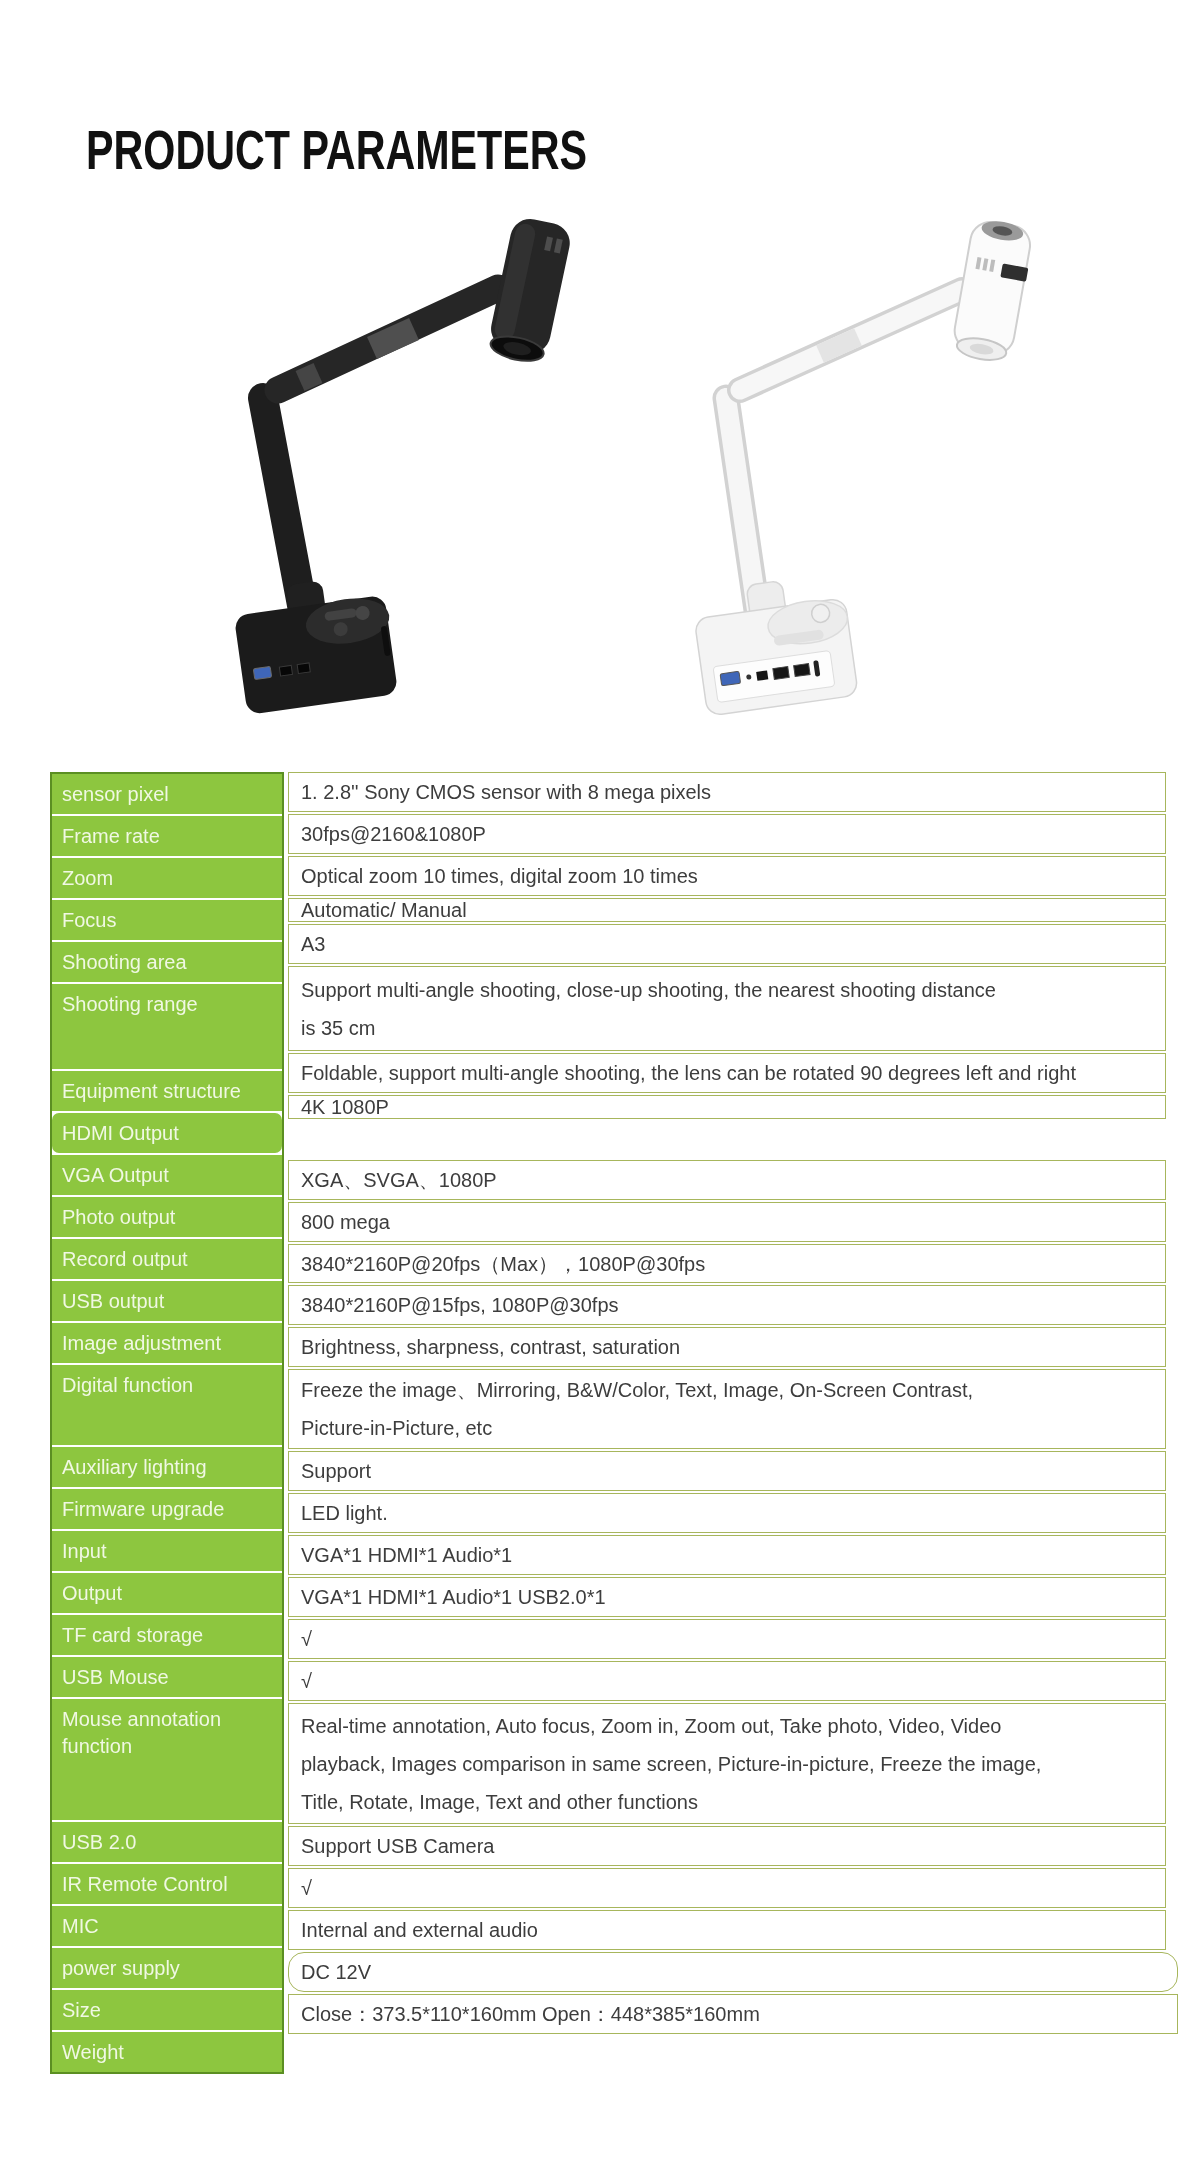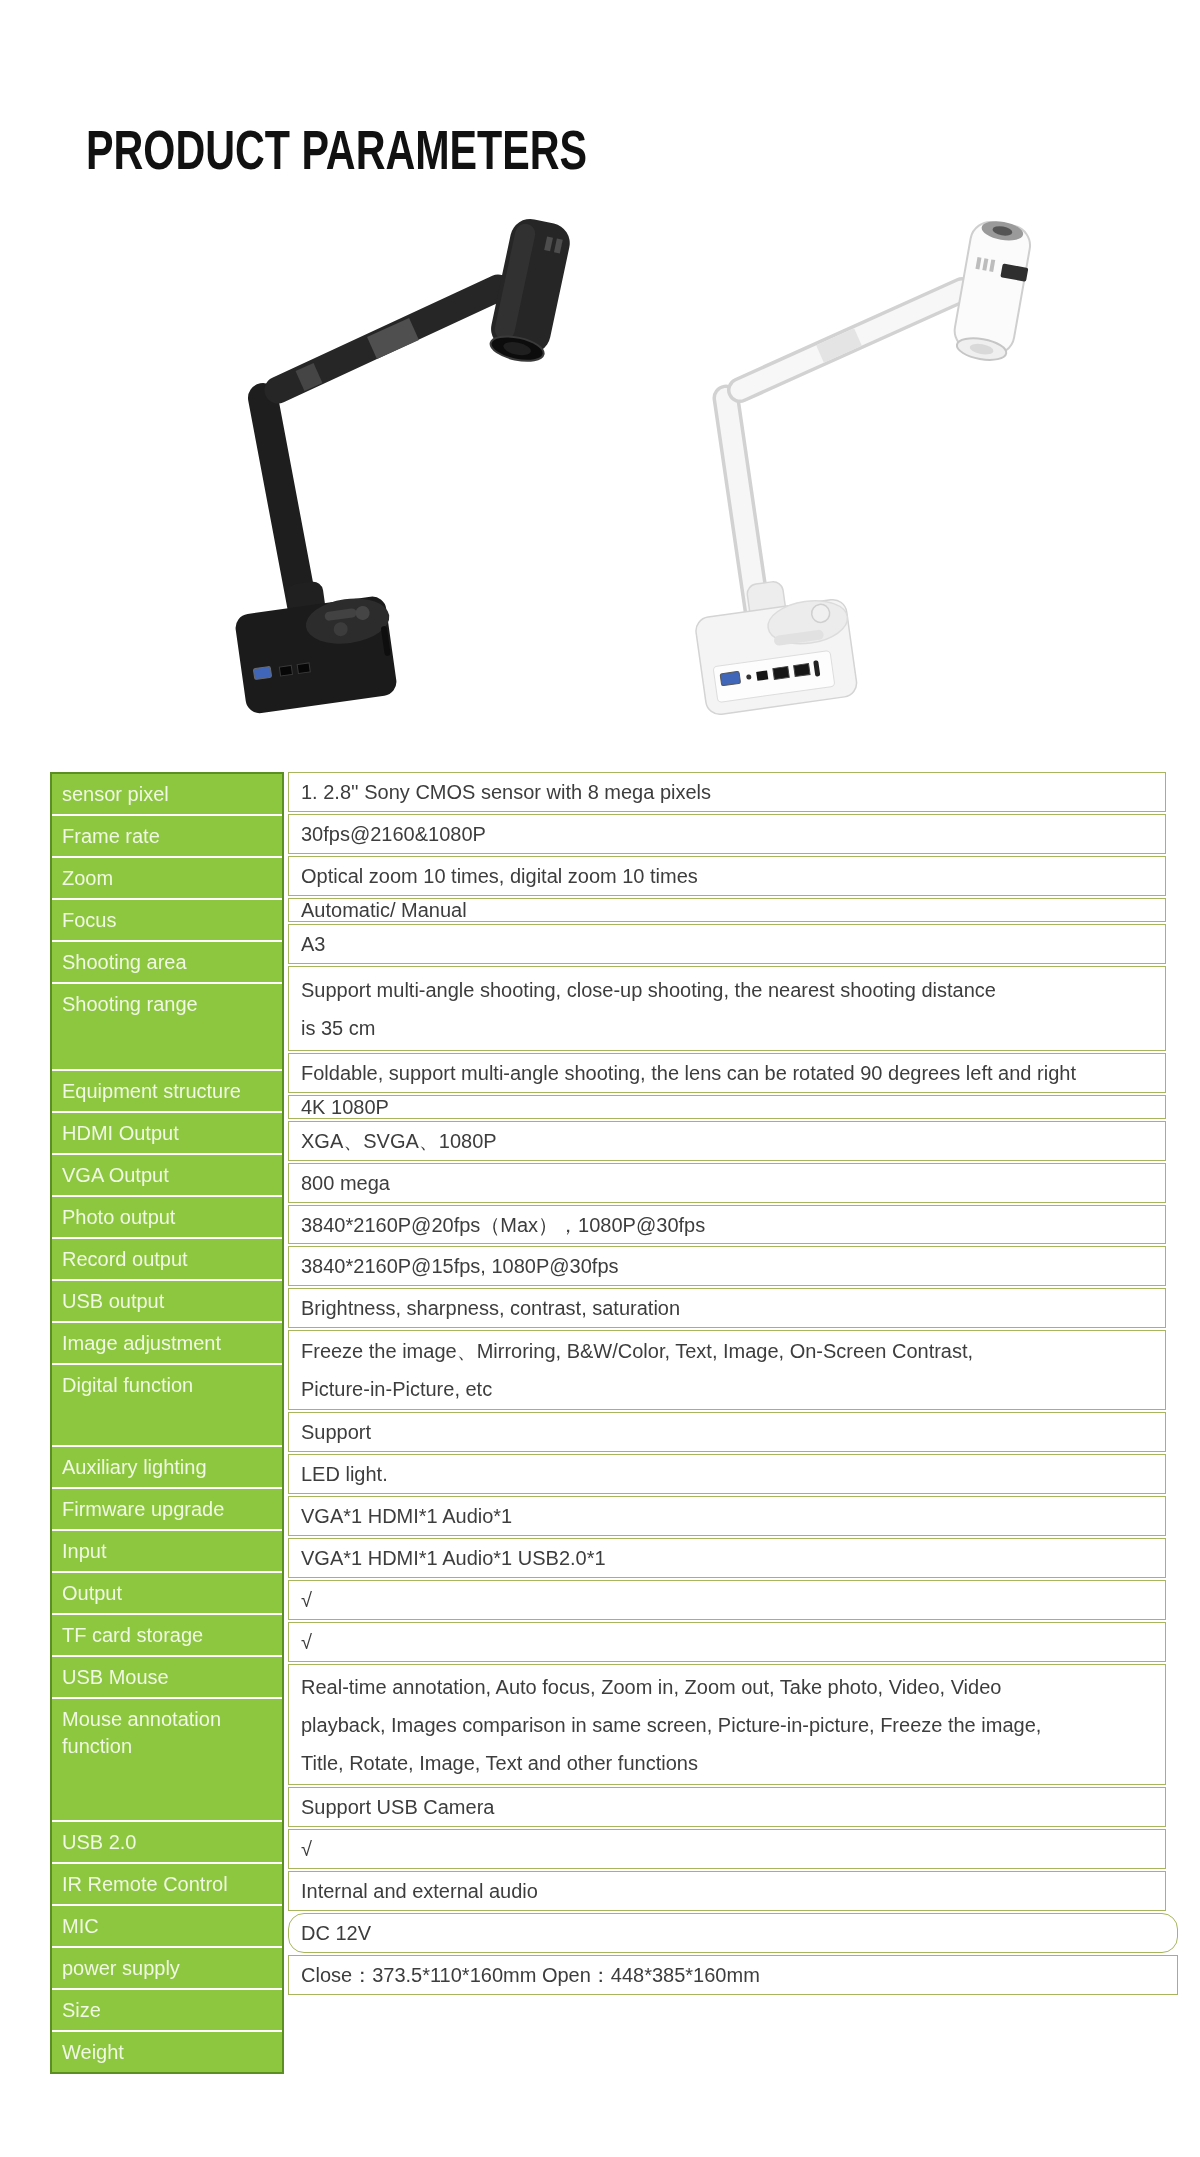--- a/index.html
+++ b/index.html
@@ -120,21 +120,21 @@
 
   <div class="spec">
     <div class="labels" id="labels-col">
         <div class="lcell" style="height: 40px;"><span>sensor pixel</span></div>
         <div class="lcell" style="height: 40px;"><span>Frame rate</span></div>
         <div class="lcell" style="height: 40px;"><span>Zoom</span></div>
         <div class="lcell" style="height: 40px;"><span>Focus</span></div>
         <div class="lcell" style="height: 40px;"><span>Shooting area</span></div>
         <div class="lcell" style="height: 85px;"><span>Shooting range</span></div>
         <div class="lcell" style="height: 40px;"><span>Equipment structure</span></div>
-        <div class="lcell" style="height: 40px;"><span>HDMI Output</span></div>
+        <div class="lcell" style="height: 40px; border-radius: 7px;"><span>HDMI Output</span></div>
         <div class="lcell" style="height: 40px;"><span>VGA Output</span></div>
         <div class="lcell" style="height: 40px;"><span>Photo output</span></div>
         <div class="lcell" style="height: 40px;"><span>Record output</span></div>
         <div class="lcell" style="height: 40px;"><span>USB output</span></div>
         <div class="lcell" style="height: 40px;"><span>Image adjustment</span></div>
         <div class="lcell" style="height: 80px;"><span>Digital function</span></div>
         <div class="lcell" style="height: 40px;"><span>Auxiliary lighting</span></div>
         <div class="lcell" style="height: 40px;"><span>Firmware upgrade</span></div>
         <div class="lcell" style="height: 40px;"><span>Input</span></div>
         <div class="lcell" style="height: 40px;"><span>Output</span></div>
@@ -167,21 +167,21 @@
         <div class="vcell" style="height: 85px;">
           <div class="vline">Support multi-angle shooting, close-up shooting, the nearest shooting distance</div>
           <div class="vline">is 35 cm</div>
         </div>
         <div class="vcell" style="height: 40px;">
           <div class="vline">Foldable, support multi-angle shooting, the lens can be rotated 90 degrees left and right</div>
         </div>
         <div class="vcell" style="height: 24px;">
           <div class="vline">4K 1080P</div>
         </div>
-        <div class="vcell" style="height: 40px;">
+        <div class="vcell" style="height: 40px; margin-top: 39px;">
           <div class="vline">XGA、SVGA、1080P</div>
         </div>
         <div class="vcell" style="height: 40px;">
           <div class="vline">800 mega</div>
         </div>
         <div class="vcell" style="height: 39px;">
           <div class="vline">3840*2160P@20fps（Max），1080P@30fps</div>
         </div>
         <div class="vcell" style="height: 40px;">
           <div class="vline">3840*2160P@15fps, 1080P@30fps</div>

